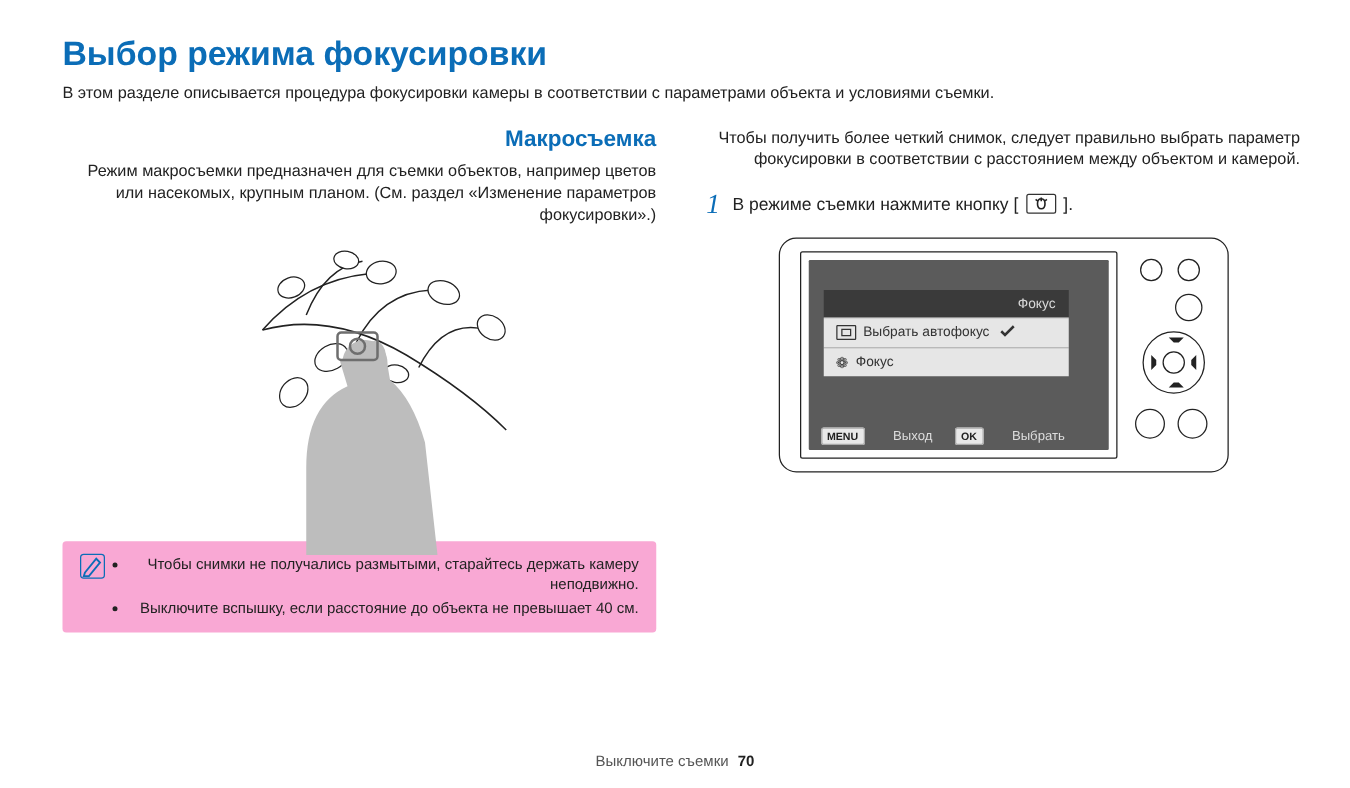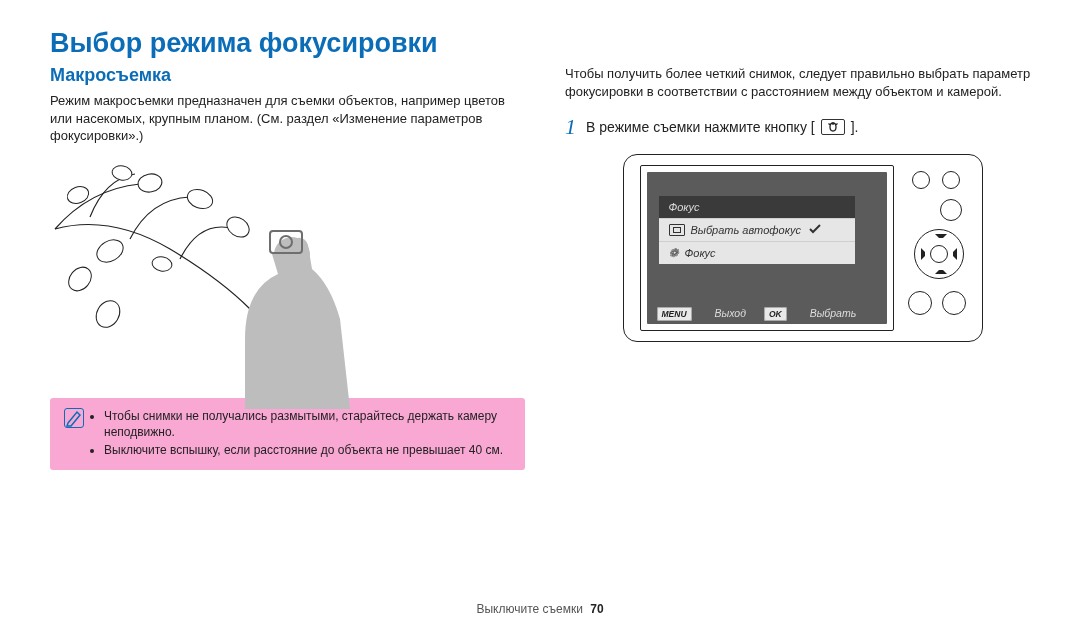--- a/index.html
+++ b/index.html
@@ -27,20 +27,21 @@
     font-size: 13px;
     margin-bottom: 18px;
   }
   .cols {
     display: flex;
     gap: 40px;
   }
   .col {
     flex: 1;
     min-width: 0;
+    text-align: right;
   }
   h2.sub-title {
     color: #0b6db7;
     font-weight: bold;
     font-size: 18px;
     margin: 0 0 6px 0;
   }
   .body-text {
     font-size: 13px;
     line-height: 1.35;
@@ -125,21 +126,20 @@
     flex: 1;
     position: relative;
     background: #fff;
     overflow: hidden;
   }
   .screen-inner {
     position: absolute;
     left: 6px; right: 6px; top: 6px; bottom: 6px;
     background: #5b5b5b;
     border-radius: 1px;
-    font-style: italic;
   }
   .menu-panel {
     position: absolute;
     left: 12px;
     top: 24px;
     width: 196px;
   }
   .menu-header {
     background: #3a3a3a;
     color: #d9d9d9;
@@ -223,20 +223,21 @@
     color: #555;
   }
   .page-num { font-weight: bold; color: #222; margin-left: 4px; }
 </style>
 </head>
 <body>
 
 <div class="page">
 
   <h1 class="main-title">Выбор режима фокусировки</h1>
+  <div class="intro body-text">В этом разделе описывается процедура фокусировки камеры в соответствии с параметрами объекта и условиями съемки.</div>
 
   <div class="cols">
 
     <div class="col">
       <h2 class="sub-title">Макросъемка</h2>
       <div class="body-text">Режим макросъемки предназначен для съемки объектов, например цветов или насекомых, крупным планом. (См. раздел «Изменение параметров фокусировки».)</div>
 
       <div class="illus-wrap">
         <svg width="320" height="215" viewBox="0 0 320 215">
           <g stroke="#222" stroke-width="1.2" fill="none">

